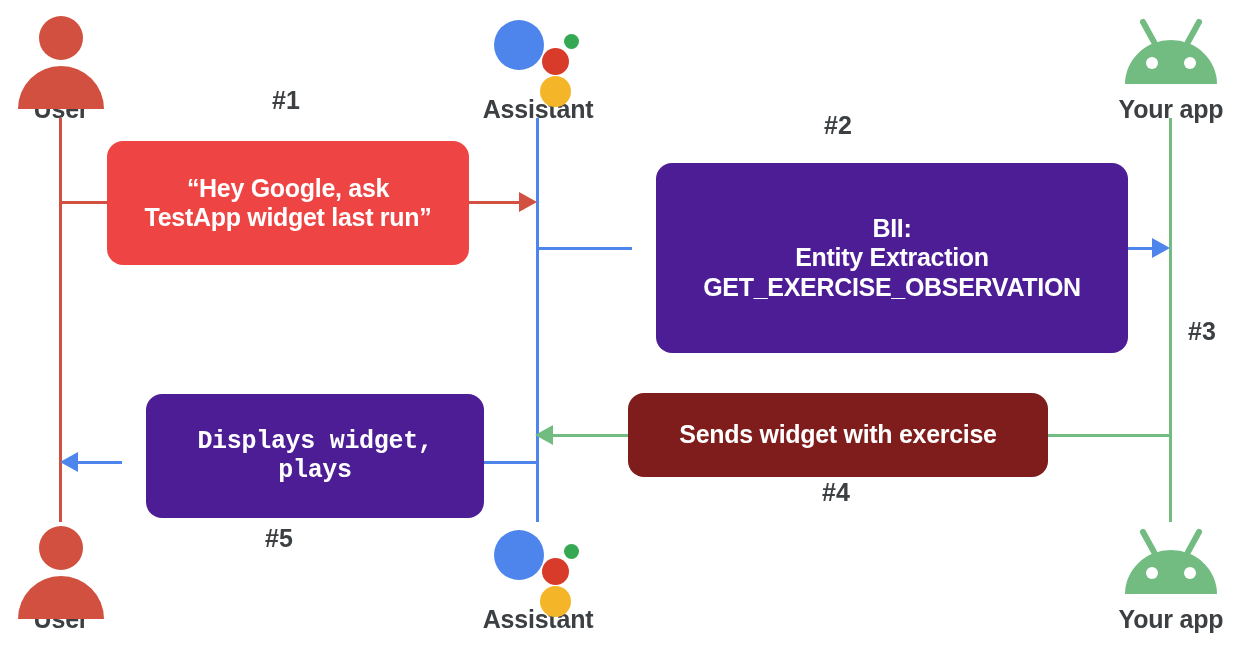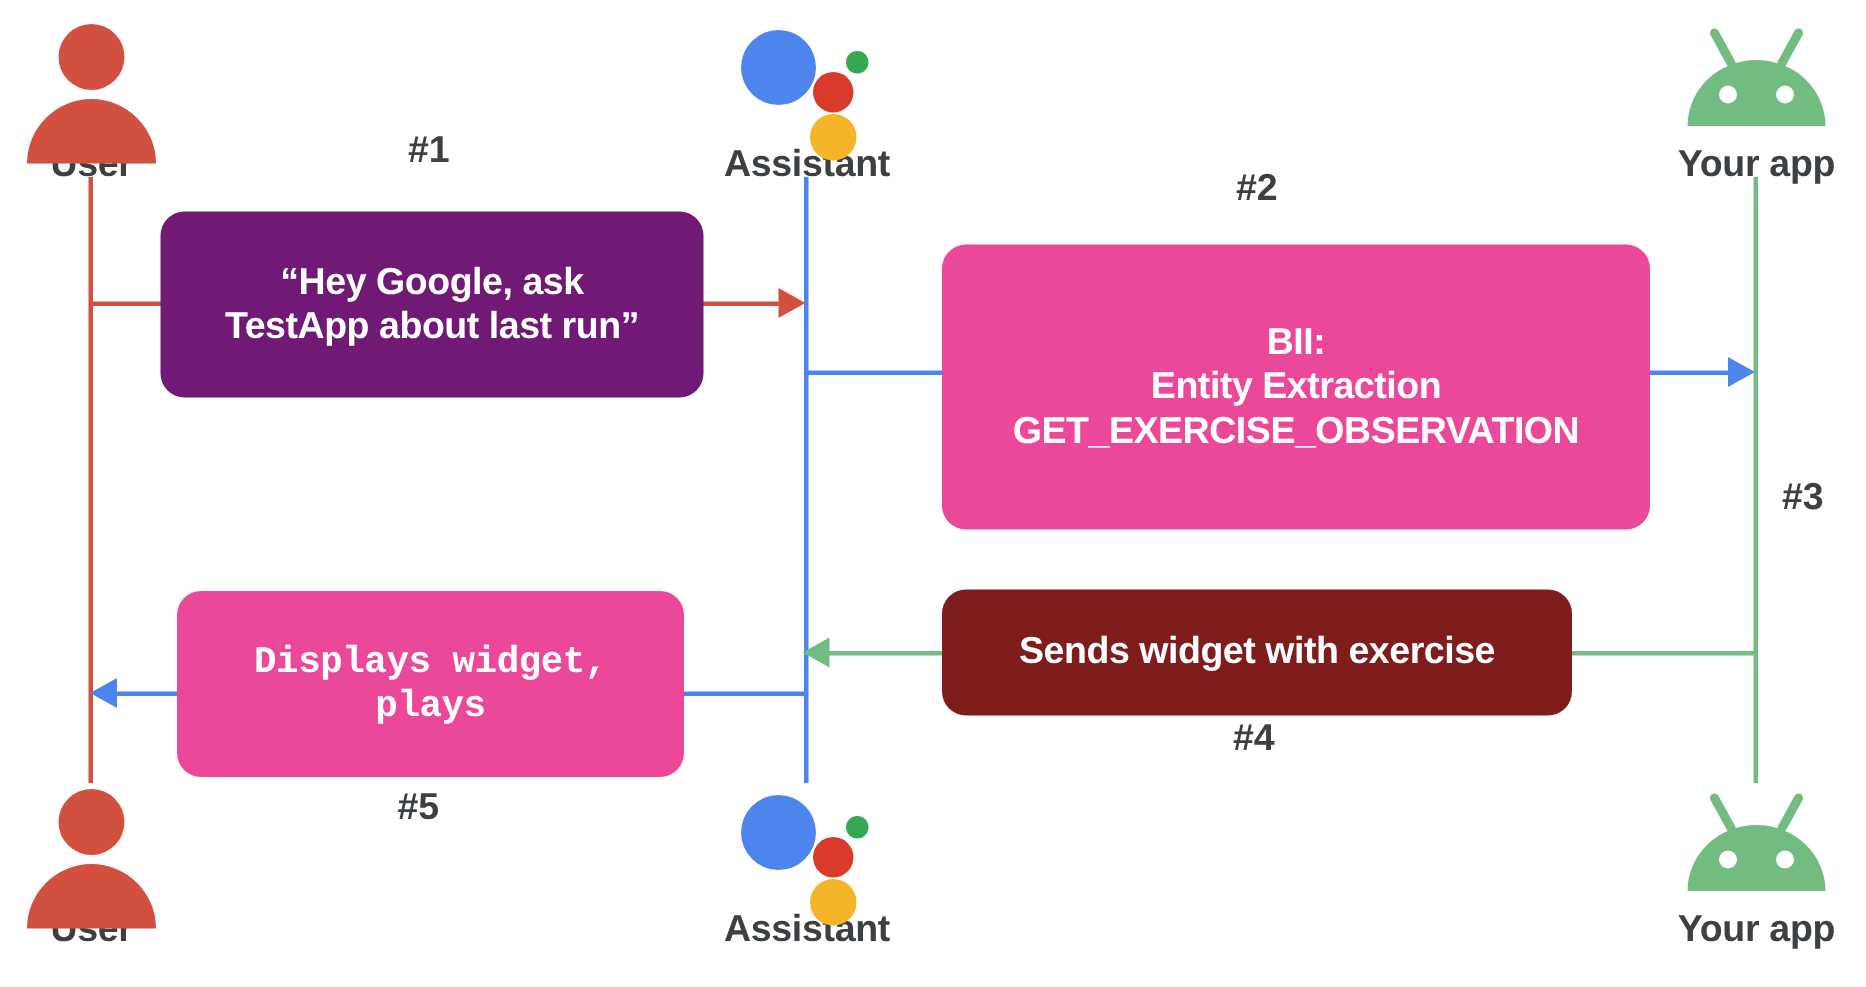--- a/index.html
+++ b/index.html
@@ -119,22 +119,22 @@
     line-height: 1.18;
     text-align: center;
     display: flex;
     align-items: center;
     justify-content: center;
     box-sizing: border-box;
     padding: 6px 14px;
     letter-spacing: -0.3px;
   }
   .msgbox .txt { width: 100%; }
-  .box-red   { background: #701a75; }
-  .box-blue  { background: #ec4899; }
+  .box-red   { background: #ef4444; }
+  .box-blue  { background: #4c1d95; margin-left: 28px; }
   .box-green { background: #7f1d1d; }
 
   
   .step {
     position: absolute;
     font-size: 25px;
     font-weight: bold;
     color: #3C4043;
     white-space: nowrap;
   }
@@ -238,21 +238,21 @@
 
   <div class="step" style="left:272px; top:86px;">#1</div>
 
   <div class="conn red" style="left:60px; top:201px; width:50px;"></div>
   <div class="conn red" style="left:466px; top:201px; width:58px;"></div>
   <div class="head right red" style="left:519px; top:192px;"></div>
 
   <div class="msgbox box-red" style="left:107px; top:141px; width:362px; height:124px;">
     <div class="txt">
       <div>“Hey Google, ask</div>
-      <div>TestApp about last run”</div>
+      <div>TestApp widget last run”</div>
     </div>
   </div>
 
   <div class="step" style="left:824px; top:111px;">#2</div>
   <div class="step" style="left:1188px; top:317px;">#3</div>
 
   <div class="conn blue" style="left:538px; top:247px; width:94px;"></div>
   <div class="conn blue" style="left:1099px; top:247px; width:56px;"></div>
   <div class="head right blue" style="left:1152px; top:238px;"></div>
 

